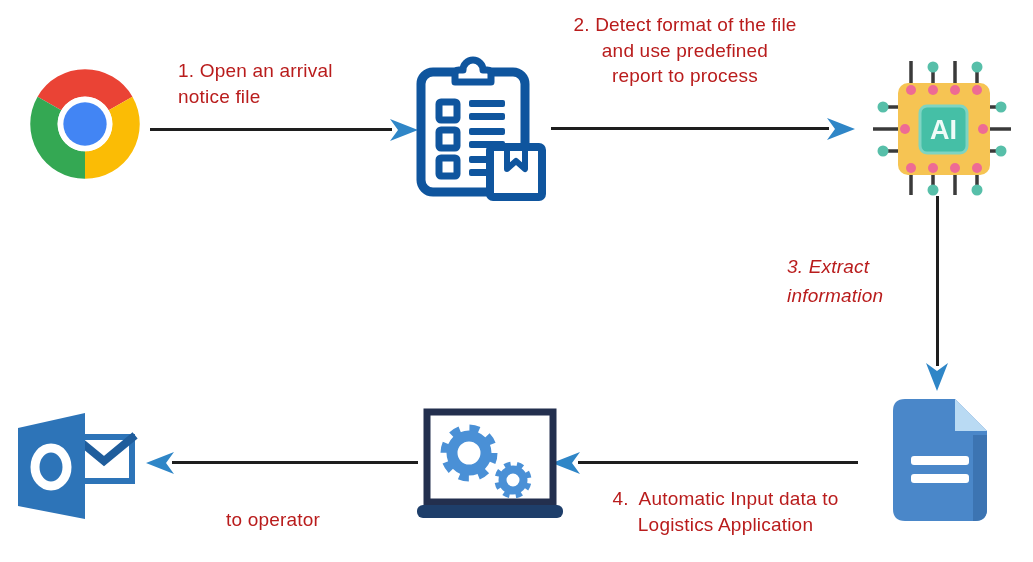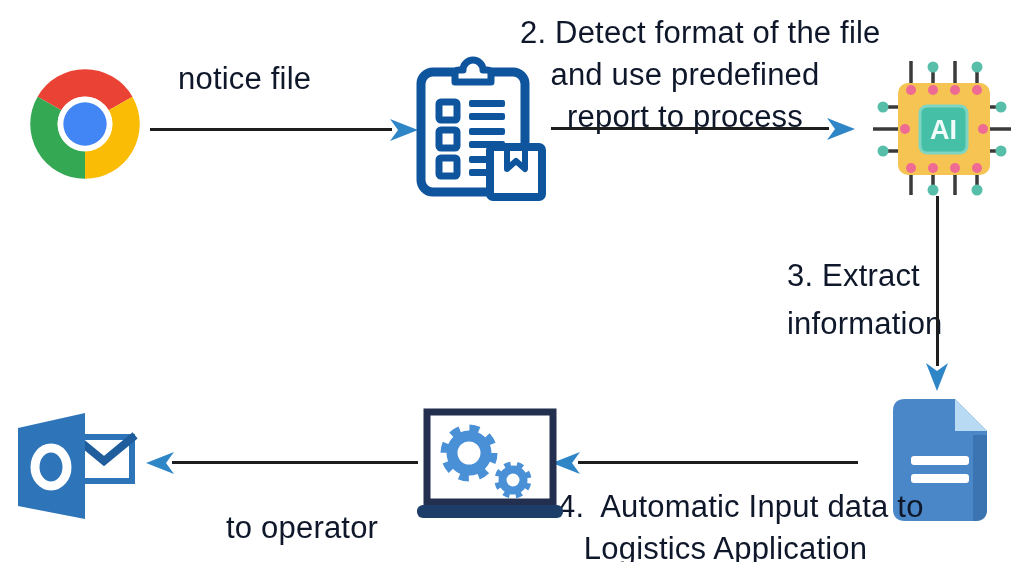--- a/index.html
+++ b/index.html
@@ -1,21 +1,21 @@
 <!DOCTYPE html>
 <html><head>
 <meta charset="utf-8">
 <style>
   html,body{margin:0;padding:0;background:#ffffff;}
   #stage{
     position:relative;width:1033px;height:562px;background:#ffffff;overflow:hidden;
     font-family:"Liberation Sans", sans-serif;
   }
   .label{
-    position:absolute;color:#0f172a;font-size:31px;line-height:1.35;
+    position:absolute;color:#b91c1c;font-size:19px;line-height:1.35;
     letter-spacing:0.2px;
   }
   .label span{display:block;white-space:pre;}
   .center{text-align:center;}
   .lh-tall{line-height:1.55;}
   .hline{position:absolute;height:3px;background:#1E1E1E;}
   .vline{position:absolute;width:3px;background:#1E1E1E;}
   .ahead{position:absolute;}
   svg{display:block;}
 </style>
@@ -28,20 +28,21 @@
     <svg width="114" height="114" viewBox="0 0 100 100">
       <path d="M91.6 26 A48 48 0 0 0 8.4 26 L29.2 38 A24 24 0 0 1 70.8 38 Z" fill="#EA4335"></path>
       <path d="M8.4 26 A48 48 0 0 0 50 98 L50 74 A24 24 0 0 1 29.2 38 Z" fill="#34A853"></path>
       <path d="M50 98 A48 48 0 0 0 91.6 26 L70.8 38 A24 24 0 0 1 50 74 Z" fill="#FBBC05"></path>
       <circle cx="50" cy="50" r="24" fill="#FFFFFF"></circle>
       <circle cx="50" cy="50" r="19" fill="#4285F4"></circle>
     </svg>
   </div>
 
   <div class="label" style="left:178px;top:58px;width:250px;">
+    <span>1. Open an arrival</span>
     <span>notice file</span>
   </div>
   <div class="hline" style="left:150px;top:128px;width:242px;"></div>
   <div class="ahead" style="left:390px;top:117px;">
     <svg width="28" height="26" viewBox="0 0 28 26">
         <polygon points="0,2 28,13 0,24 8,13" fill="#2F86C7"></polygon>
       </svg>
   </div>
 
   <div style="position:absolute;left:405px;top:50px;">
@@ -113,21 +114,21 @@
           <circle cx="88" cy="113" r="5"></circle>
           <circle cx="110" cy="113" r="5"></circle>
         <circle cx="38" cy="74" r="5"></circle>
           <circle cx="116" cy="74" r="5"></circle>
       </g>
       <rect x="53" y="51" width="47" height="47" rx="7" fill="#45BFA6" stroke="#7FD4C2" stroke-width="3"></rect>
       <text x="76.5" y="84" text-anchor="middle" font-size="27" font-weight="bold" fill="#EFFBF8">AI</text>
     </svg>
   </div>
 
-  <div class="label lh-tall" style="left:787px;top:252px;width:160px;">
+  <div class="label lh-tall" style="left:787px;top:252px;width:160px;font-style:italic;">
     <span>3. Extract</span>
     <span>information</span>
   </div>
   <div class="vline" style="left:936px;top:196px;height:170px;"></div>
   <div class="ahead" style="left:924px;top:363px;">
     <svg width="26" height="28" viewBox="0 0 26 28">
         <polygon points="2,0 13,28 24,0 13,8" fill="#2F86C7"></polygon>
       </svg>
   </div>
 

